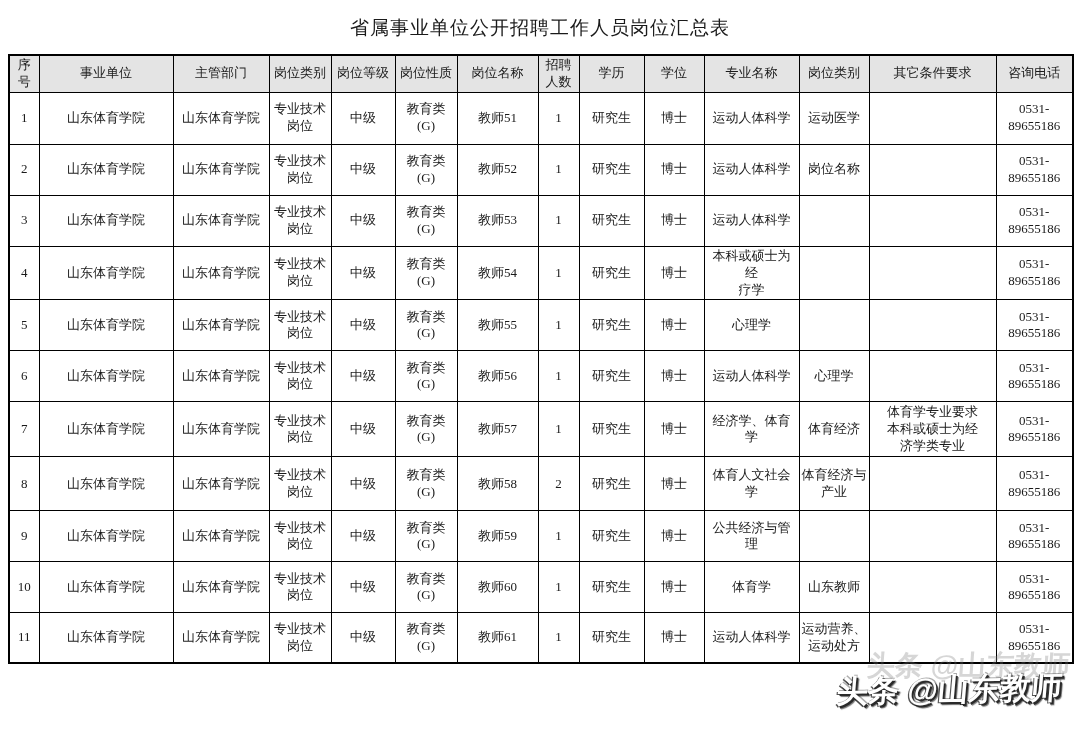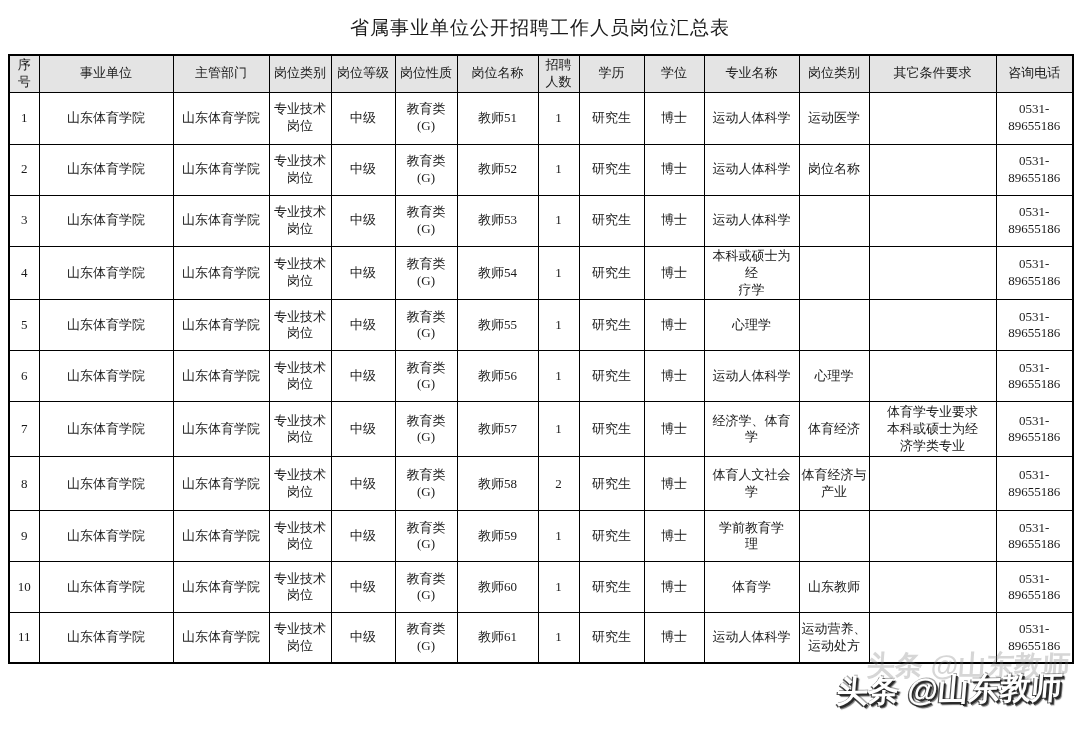--- a/index.html
+++ b/index.html
@@ -282,21 +282,21 @@
         <td>山东体育学院</td>
         <td>专业技术
 岗位</td>
         <td>中级</td>
         <td>教育类
 (G)</td>
         <td>教师59</td>
         <td>1</td>
         <td>研究生</td>
         <td>博士</td>
-        <td>学前教育学
+        <td>公共经济与管
 理</td>
         <td></td>
         <td></td>
         <td>0531-
 89655186</td>
       </tr>
       <tr style="height: 51px;">
         <td>10</td>
         <td>山东体育学院</td>
         <td>山东体育学院</td>

